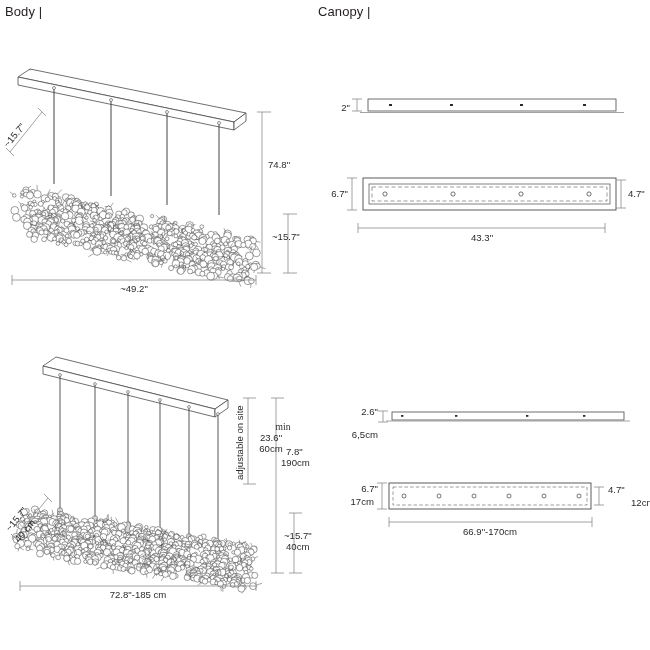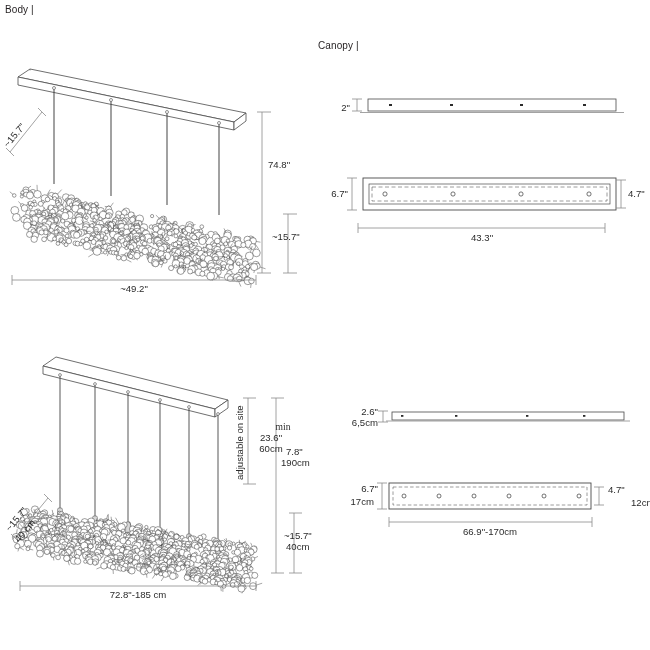--- a/index.html
+++ b/index.html
@@ -7,27 +7,27 @@
     width:650px;height:650px;
     background:#ffffff;
     font-family:"Liberation Sans","DejaVu Sans",sans-serif;
     color:#231f20;
     overflow:hidden;
     position:relative;
   }
   .sheet{position:absolute;left:0;top:0;width:650px;height:650px;}
   .hdr{
     position:absolute;
-    font-size:10px;
+    font-size:13px;
     letter-spacing:.1px;
     color:#231f20;
     white-space:nowrap;
   }
   #hdr-body{left:5px;top:4px;}
-  #hdr-canopy{left:318px;top:4px;margin-top:36px;}
+  #hdr-canopy{left:318px;top:4px;}
 
   .dim{
     position:absolute;
     font-size:9.6px;
     color:#2b2b2b;
     white-space:nowrap;
     line-height:1.12;
     letter-spacing:0px;
   }
   .dim.c{text-align:center;}
@@ -2401,21 +2401,21 @@
   <div class="dim c" style="left:252px;top:433px;width:38px;">23.6"</div>
   <div class="dim c" style="left:252px;top:444px;width:38px;text-align:center;">60cm</div>
 
   <div class="dim" style="left:286px;top:447px;">7.8"</div>
   <div class="dim" style="left:281px;top:458px;">190cm</div>
 
   <div class="dim" style="left:284px;top:531px;">~15.7"</div>
   <div class="dim" style="left:286px;top:542px;">40cm</div>
 
   <div class="dim r" style="left:330px;top:407px;width:48px;">2.6"</div>
-  <div class="dim r" style="left:330px;top:418px;width:48px;">6,5cm</div>
+  <div class="dim r" style="left:330px;top:430px;width:48px;">6,5cm</div>
 
   <div class="dim r" style="left:330px;top:484px;width:48px;">6.7"</div>
   <div class="dim r" style="left:326px;top:497px;width:48px;text-align:right;">17cm</div>
 
   <div class="dim" style="left:608px;top:485px;">4.7"</div>
   <div class="dim" style="left:631px;top:498px;">12cm</div>
 
   <div class="dim c" style="left:440px;top:527px;width:100px;">66.9"-170cm</div>
 
 </div>

